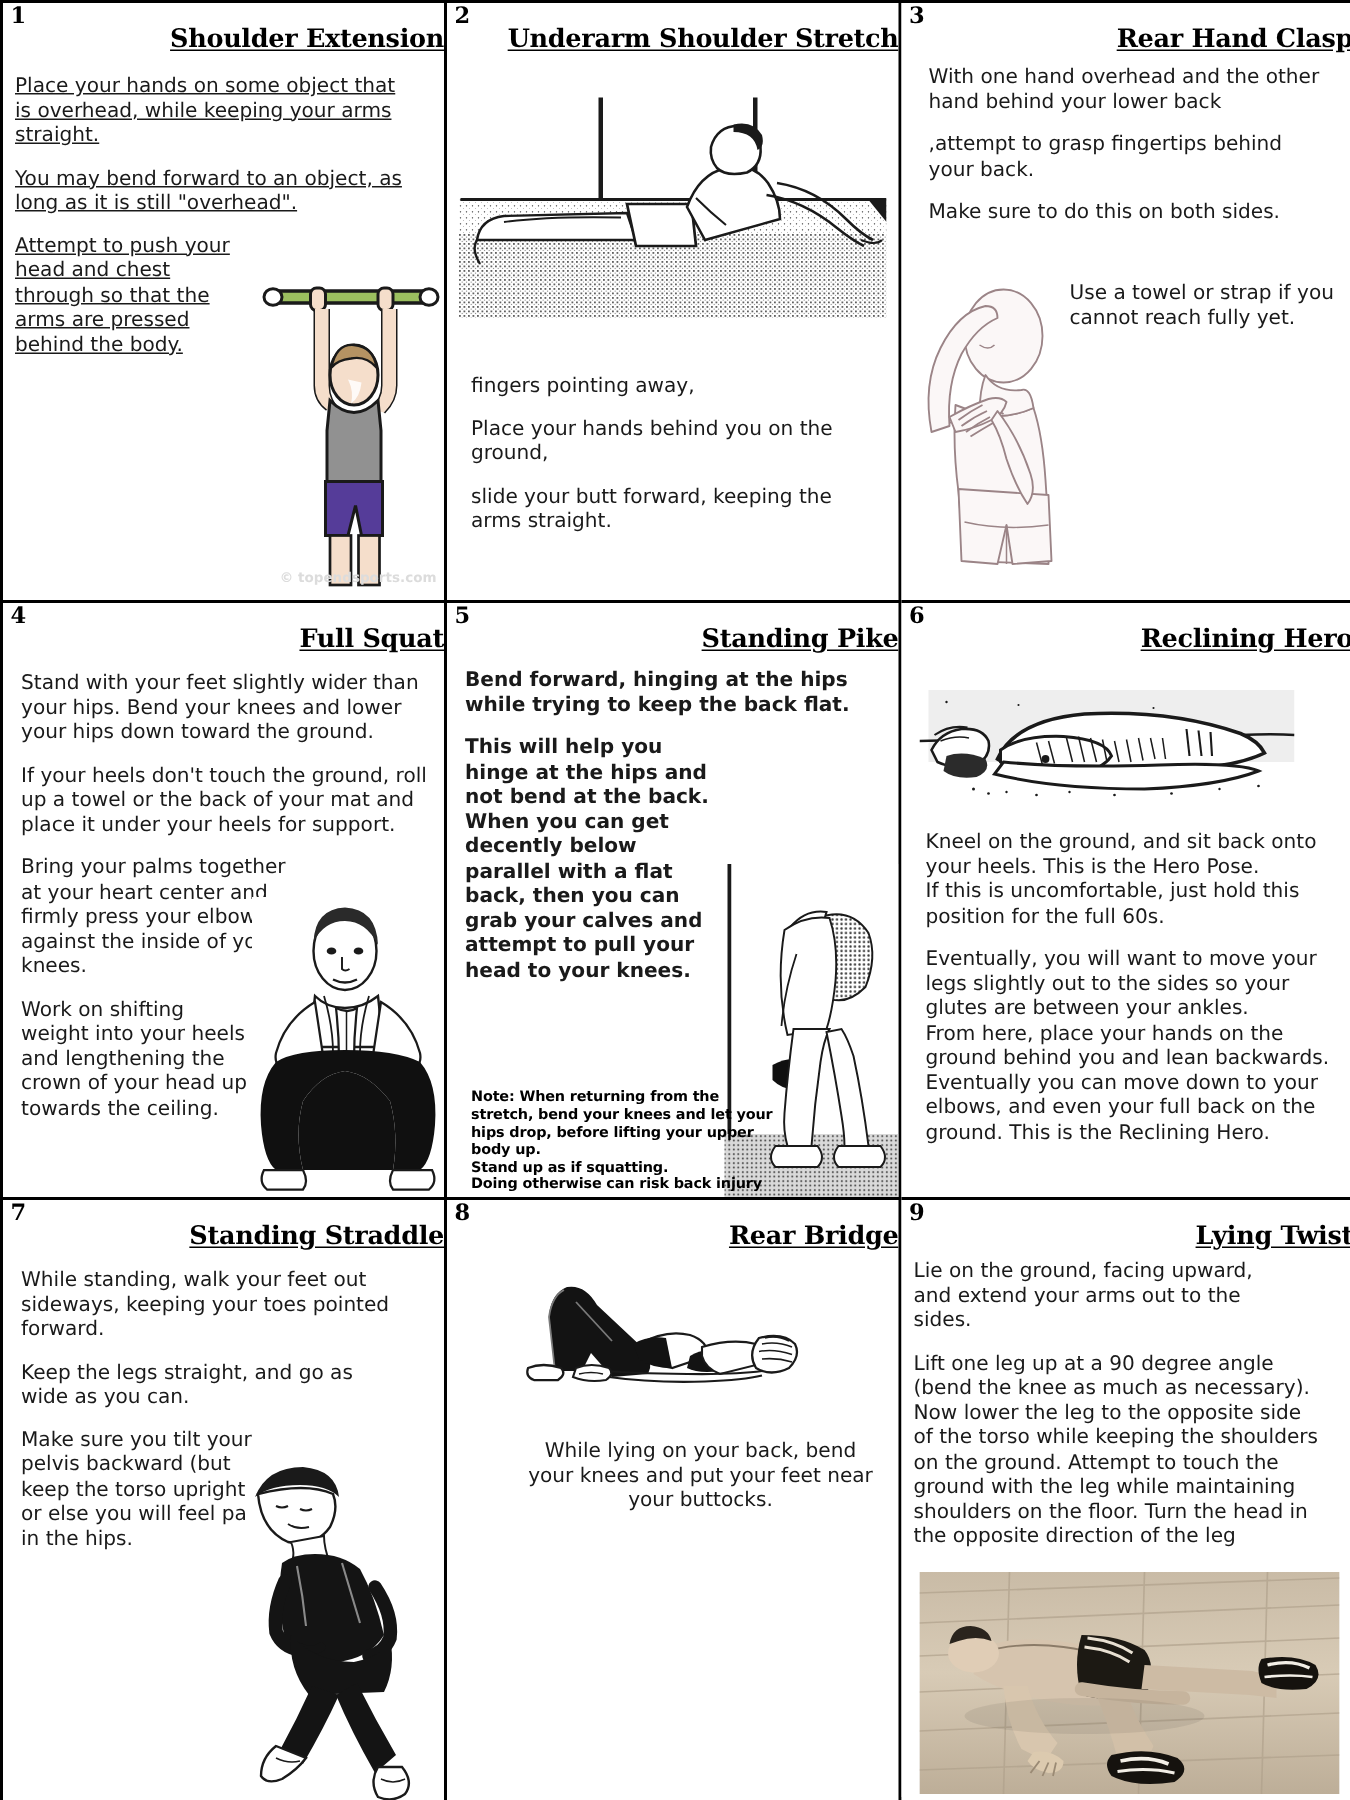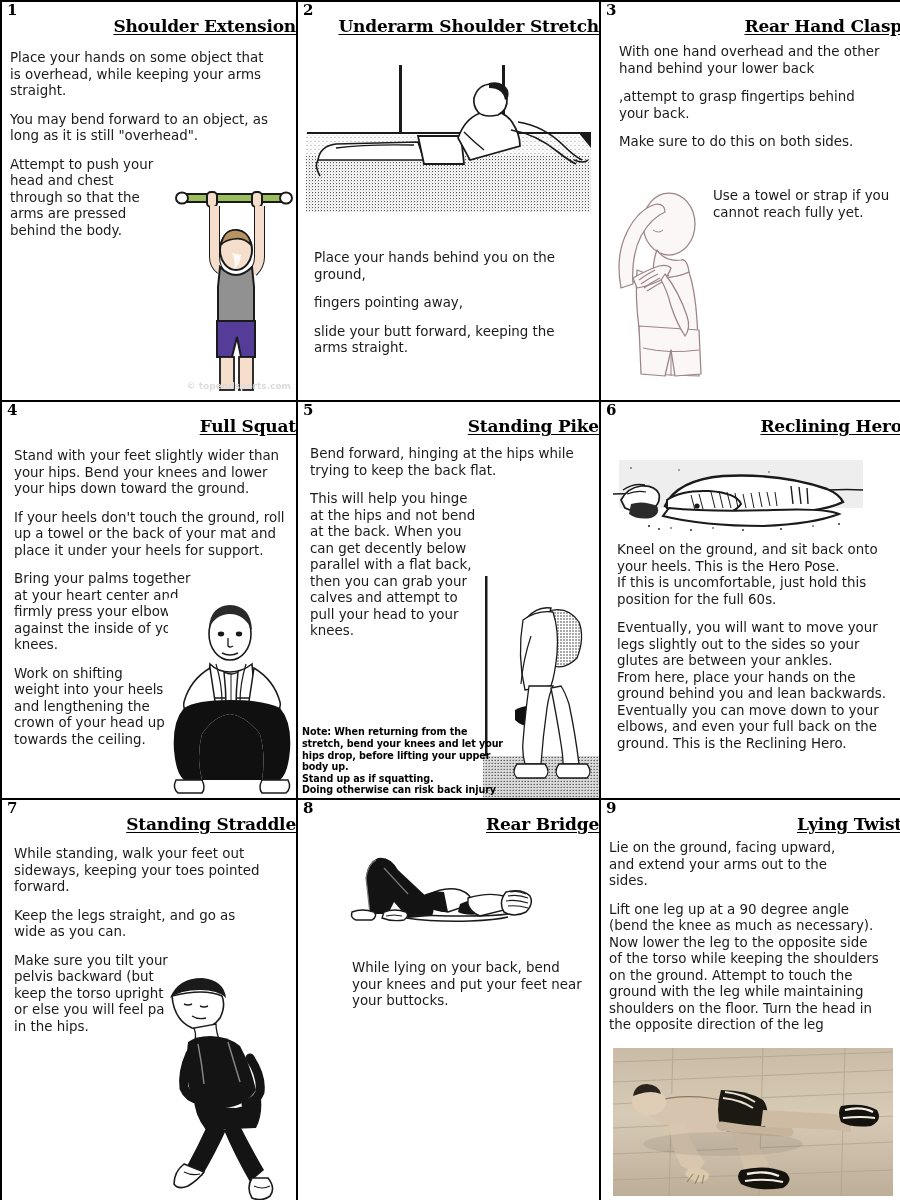--- a/index.html
+++ b/index.html
@@ -65,21 +65,21 @@
     color: #000;
     letter-spacing: -0.1px;
   }
 
   
   .fig { position: absolute; }
   .fig svg { display: block; }
   .photo { background: #efefef; }
 
   
-  #p1 .body { padding-top: 14px; padding-left: 8px; }
+  #p1 .body { padding-top: 14px; padding-left: 8px; text-decoration: underline; }
   #p1 .fig { right: 2px; bottom: 8px; width: 120px; height: 205px; }
   .wm {
     position: absolute; right: 5px; bottom: 9px;
     font-size: 9px; font-weight: bold; color: #dcdcdc;
     font-family: "DejaVu Sans", sans-serif;
   }
 
   
   #p2 .fig { left: 8px; top: 58px; width: 285px; height: 152px; }
   #p2 .body { position: absolute; top: 248px; left: 8px; right: 8px; }
@@ -87,38 +87,38 @@
   
   #p3 .body { padding-top: 8px; padding-left: 18px; padding-right: 6px; }
   #p3 .fig { left: 12px; top: 176px; width: 115px; height: 215px; }
   #p3 .sidetext { position: absolute; left: 112px; top: 186px; right: 6px; }
 
   
   #p4 .body { padding-top: 12px; padding-left: 12px; padding-right: 16px; }
   #p4 .fig { right: 0px; bottom: 0px; width: 128px; height: 200px; }
 
   
-  #p5 .body { padding-top: 10px; padding-left: 12px; padding-right: 6px; }
+  #p5 .body { padding-top: 10px; padding-left: 12px; padding-right: 6px; font-weight: bold; }
   #p5 .narrow { width: 175px; }
   #p5 .fig { right: 0px; bottom: 0px; width: 132px; height: 222px; }
-  #p5 .note { position: absolute; left: 4px; bottom: 2px; width: 210px; }
+  #p5 .note { position: absolute; left: 16px; bottom: 2px; width: 210px; }
 
   
   #p6 .fig { left: 12px; top: 58px; width: 250px; height: 75px; }
-  #p6 .body { position: absolute; top: 140px; left: 8px; right: 4px; }
+  #p6 .body { position: absolute; top: 152px; left: 8px; right: 4px; }
   #p6 .note { position: absolute; left: 14px; bottom: 5px; right: 4px; }
 
   
   #p7 .body { padding-top: 12px; padding-left: 12px; padding-right: 4px; }
   #p7 .narrow { width: 172px; }
   #p7 .fig { right: 2px; bottom: 0px; width: 130px; height: 230px; }
 
   
   #p8 .fig { left: 50px; top: 46px; width: 190px; height: 78px; }
-  #p8 .body { position: absolute; top: 160px; left: 46px; right: 8px; }
+  #p8 .body { position: absolute; top: 160px; left: 46px; right: 8px; text-align: center; }
 
   
   #p9 .body { padding-top: 6px; padding-left: 8px; padding-right: 6px; }
   #p9 .photo { position: absolute; left: 12px; bottom: 6px; width: 280px; height: 148px; }
 </style>
 </head>
 <body>
 
 <div class="sheet">
 
@@ -202,22 +202,22 @@
 
         <path d="M205 70 Q230 74 252 92 Q262 100 270 104" fill="none" stroke="#1a1a1a" stroke-width="1.7"></path>
         <path d="M212 62 Q238 66 258 86 Q268 96 276 100" fill="none" stroke="#1a1a1a" stroke-width="1.7"></path>
         <path d="M268 100 Q278 104 282 100" fill="none" stroke="#1a1a1a" stroke-width="1.5"></path>
 
         <path d="M158 72 Q168 82 178 90" fill="none" stroke="#1a1a1a" stroke-width="1.4"></path>
         <polygon points="272,72 285,72 285,88" fill="#1a1a1a"></polygon>
       </svg>
     </div>
     <div class="body">
+      <p class="t">fingers pointing away,</p>
       <p class="t">Place your hands behind you on the ground,</p>
-      <p class="t">fingers pointing away,</p>
       <p class="t">slide your butt forward, keeping the arms straight.</p>
     </div>
   </div>
 
   <div class="panel c3 r1" id="p3">
     <div class="pnum">3</div>
     <div class="ptitle">Rear Hand Clasp</div>
     <div class="body">
       <p class="t" style="width:270px">With one hand overhead and the other hand behind your lower back</p>
       <p class="t" style="width:250px">,attempt to grasp fingertips behind your back.</p>

